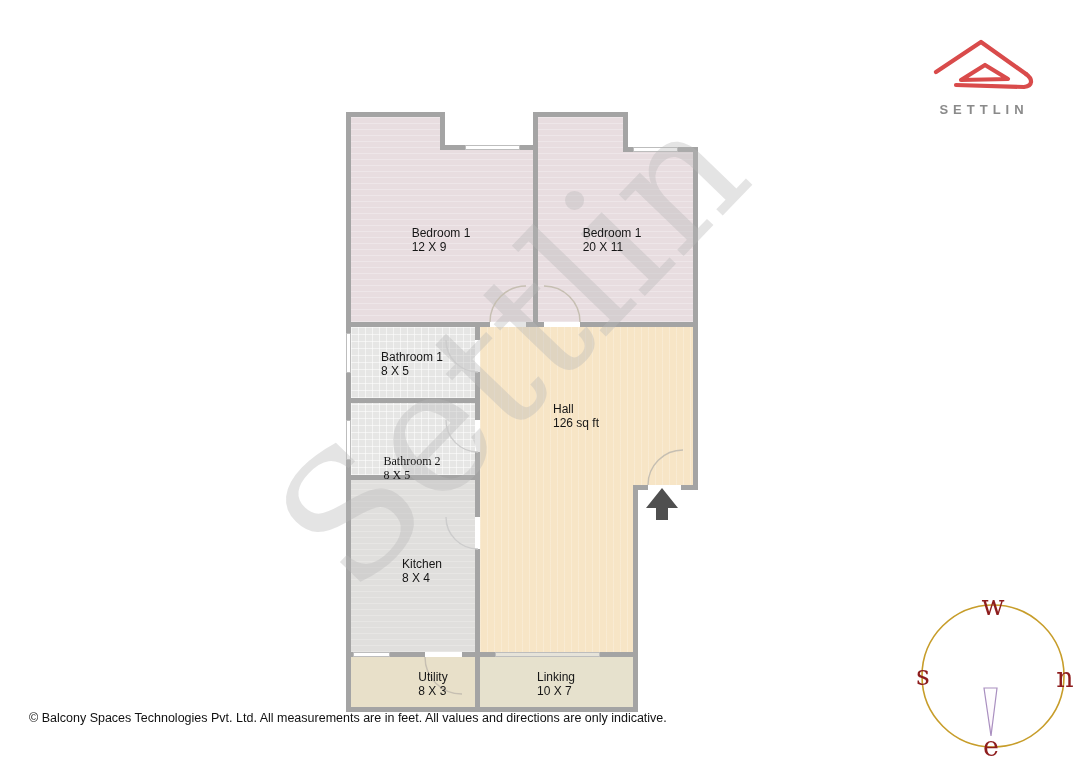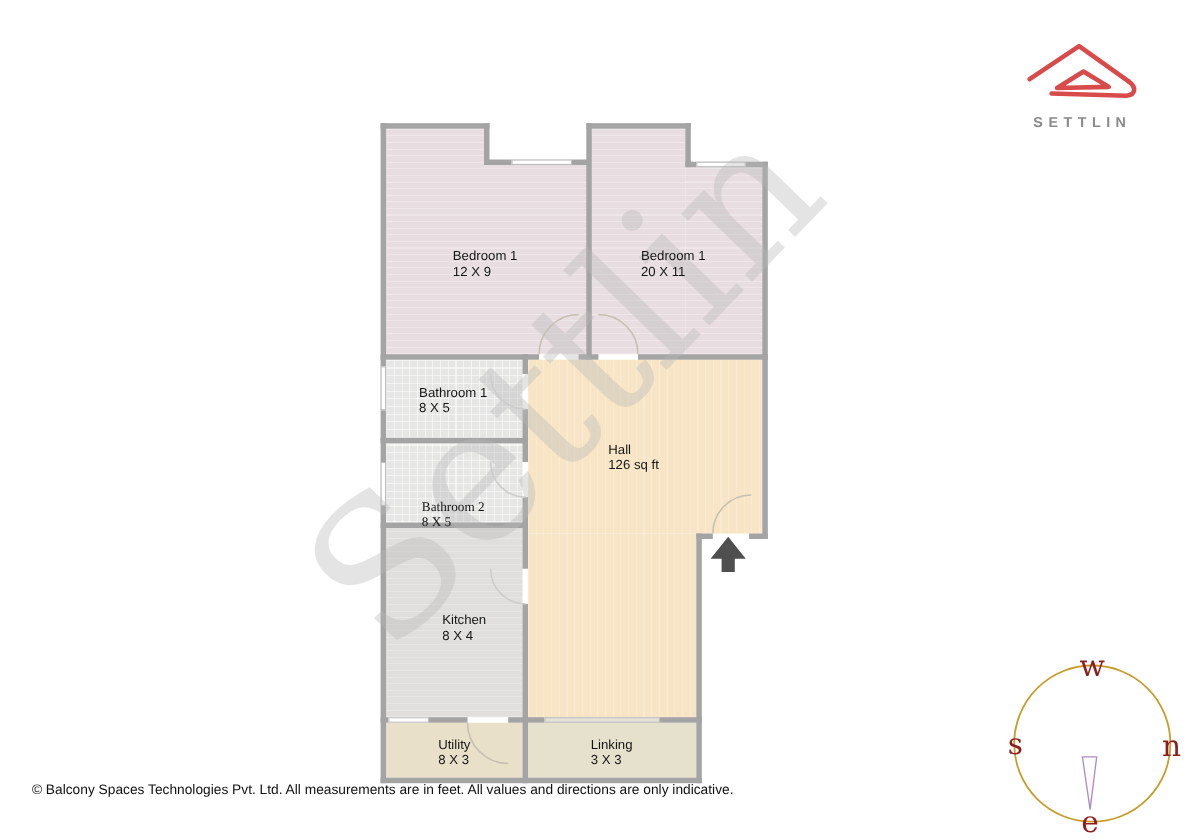--- a/index.html
+++ b/index.html
@@ -127,27 +127,27 @@
       <div>8 X 5</div>
   </div>
   <div class="room-label" style="left:576px;top:416px;">
     <div>Hall</div>
       <div>126 sq ft</div>
   </div>
   <div class="room-label" style="left:422px;top:571px;">
     <div>Kitchen</div>
       <div>8 X 4</div>
   </div>
-  <div class="room-label" style="left:413px;top:684px;">
+  <div class="room-label" style="left:433px;top:684px;">
     <div>Utility</div>
       <div>8 X 3</div>
   </div>
   <div class="room-label" style="left:556px;top:684px;">
     <div>Linking</div>
-      <div>3 X 3</div>
+      <div>10 X 7</div>
   </div>
 
   <div id="watermark" class="abs">Settlin</div>
 </div>
 
 <div id="logo" class="abs">
   <svg width="112" height="62" viewBox="0 0 112 62">
     <g stroke="#d94b4b" stroke-width="4.2" fill="none" stroke-linecap="round" stroke-linejoin="round">
       <path d="M 8,42 L 53,12 L 98,44"></path>
       <path d="M 98,44 C 105,49 105,56 96,57 L 28,55"></path>

